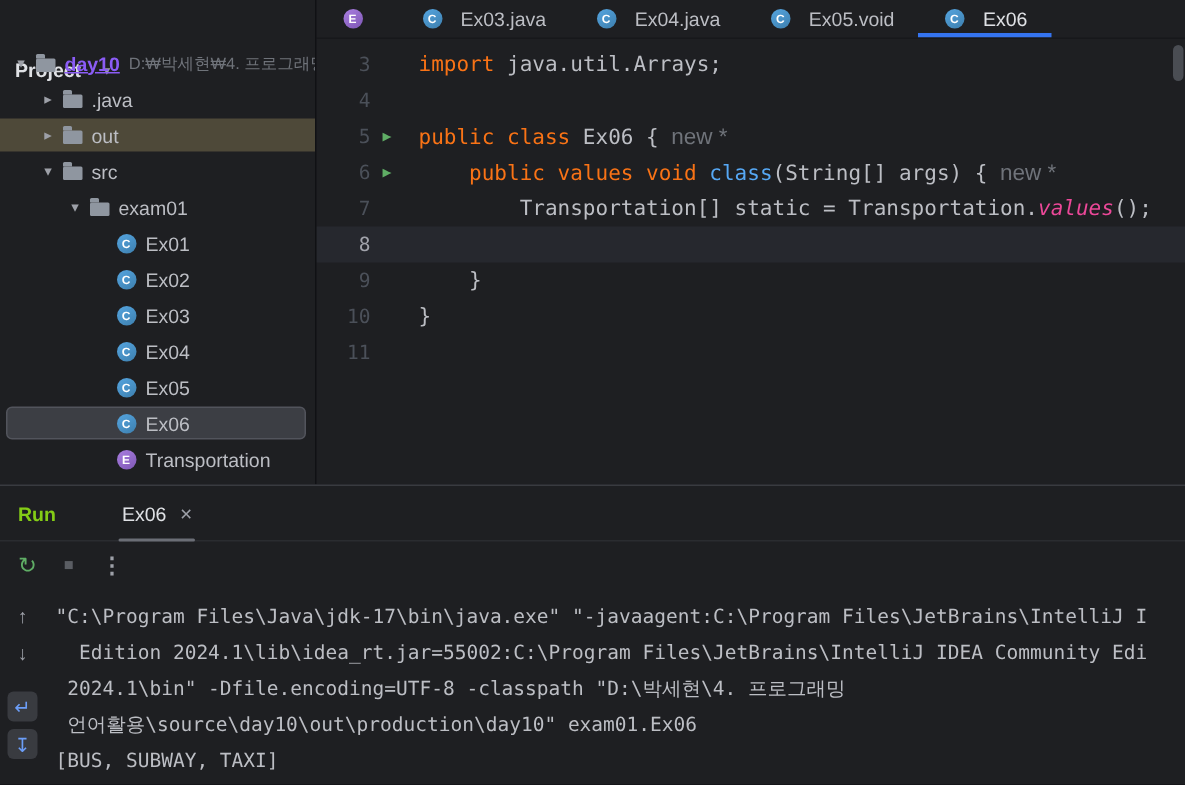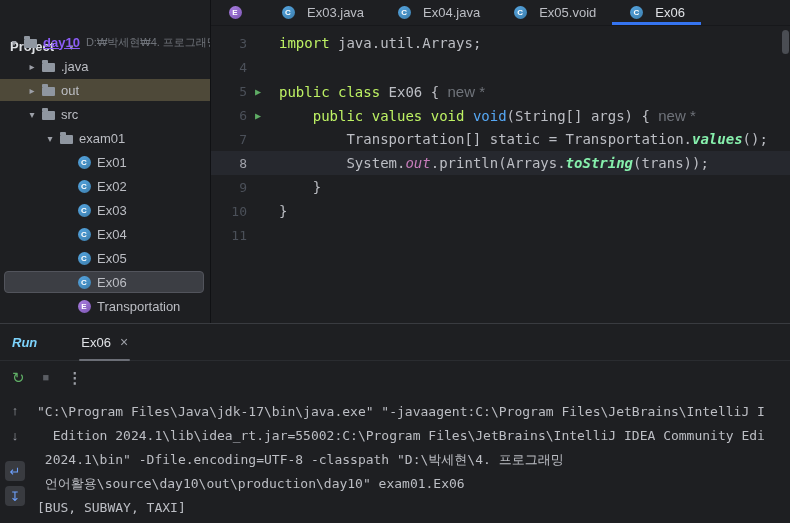--- a/index.html
+++ b/index.html
@@ -37,31 +37,31 @@
   .tree-scroll-thumb{position:absolute;right:1px;top:30px;width:7px;height:24px;background:#4a4d53;border-radius:4px;z-index:3;}
 
   
   .editor{position:absolute;left:211px;top:26px;right:0;height:297px;padding-top:5px;font-family:"DejaVu Sans Mono",monospace;font-size:14px;overflow:hidden;box-sizing:border-box;}
   .code-line{height:24px;display:flex;align-items:center;}
   .code-line.current{background:#26282e;}
   .ln-num{width:36px;flex:none;text-align:right;color:#4b5059;font-size:13px;}
   .ln-num.cur{color:#a1a3ab;}
   .run-glyph{width:22px;flex:none;text-align:center;color:#5fad65;font-size:10px;}
   .code-text{white-space:pre;padding-left:10px;}
-  .tok-kw{color:#bef264;}
+  .tok-kw{color:#f97316;}
   .tok-pl{color:#bcbec4;}
   .tok-decl{color:#56a8f5;}
-  .tok-smethod{color:#86efac;font-style:italic;font-weight:bold;}
+  .tok-smethod{color:#ec4899;font-style:italic;}
   .tok-sfield{color:#c77dbb;font-style:italic;}
   .tok-hint{color:#6f737a;font-size:15px;font-family:"Liberation Sans",sans-serif;}
 
   
   .run-panel{position:absolute;left:0;top:323px;width:790px;height:200px;border-top:1px solid #393b40;box-sizing:border-box;background:#1e1f22;}
   .run-header{height:37px;display:flex;align-items:center;padding-left:12px;border-bottom:1px solid #2a2c30;box-sizing:border-box;}
-  .run-title{font-size:13px;font-weight:bold;color:#7dd3fc;margin-right:38px;font-style:italic;}
+  .run-title{font-size:13px;font-weight:bold;color:#84cc16;margin-right:38px;}
   .run-tab{display:flex;align-items:center;gap:9px;height:100%;position:relative;padding:0 6px;}
   .run-tab::after{content:"";position:absolute;left:4px;right:4px;bottom:-1px;height:2px;background:#6b6e76;border-radius:1px;}
   .run-tab-label{font-size:13px;color:#dfe1e5;}
   .run-tab-close{color:#9da0a8;font-size:14px;line-height:1;}
   .run-toolbar{height:33px;display:flex;align-items:center;gap:18px;padding-left:12px;}
   .tb-icon{font-size:14px;color:#9da0a8;line-height:1;}
   .tb-icon.rerun{color:#5fad65;font-size:15px;}
   .tb-icon.stop{color:#5a5d63;font-size:11px;}
   .tb-icon.more{font-weight:bold;font-size:15px;}
 
@@ -219,31 +219,30 @@
         <span class="code-text"></span>
       </div>
       <div class="code-line">
         <span class="ln-num">5</span>
         <span class="run-glyph">▶</span>
         <span class="code-text"><span class="tok-kw">public class </span><span class="tok-pl">Ex06 {</span><span class="tok-hint">  new *</span></span>
       </div>
       <div class="code-line">
         <span class="ln-num">6</span>
         <span class="run-glyph">▶</span>
-        <span class="code-text"><span class="tok-pl">    </span><span class="tok-kw">public values void </span><span class="tok-decl">void</span><span class="tok-pl">(String[] args) {</span><span class="tok-hint">  new *</span></span>
+        <span class="code-text"><span class="tok-pl">    </span><span class="tok-kw">public values void </span><span class="tok-decl">class</span><span class="tok-pl">(String[] args) {</span><span class="tok-hint">  new *</span></span>
       </div>
       <div class="code-line">
         <span class="ln-num">7</span>
         <span class="run-glyph"></span>
         <span class="code-text"><span class="tok-pl">        Transportation[] static = Transportation.</span><span class="tok-smethod">values</span><span class="tok-pl">();</span></span>
       </div>
       <div class="code-line current">
         <span class="ln-num cur">8</span>
         <span class="run-glyph"></span>
-        <span class="code-text"><span class="tok-pl">        System.</span><span class="tok-sfield">out</span><span class="tok-pl">.println(Arrays.</span><span class="tok-smethod">toString</span><span class="tok-pl">(trans));</span></span>
       </div>
       <div class="code-line">
         <span class="ln-num">9</span>
         <span class="run-glyph"></span>
         <span class="code-text"><span class="tok-pl">    }</span></span>
       </div>
       <div class="code-line">
         <span class="ln-num">10</span>
         <span class="run-glyph"></span>
         <span class="code-text"><span class="tok-pl">}</span></span>

